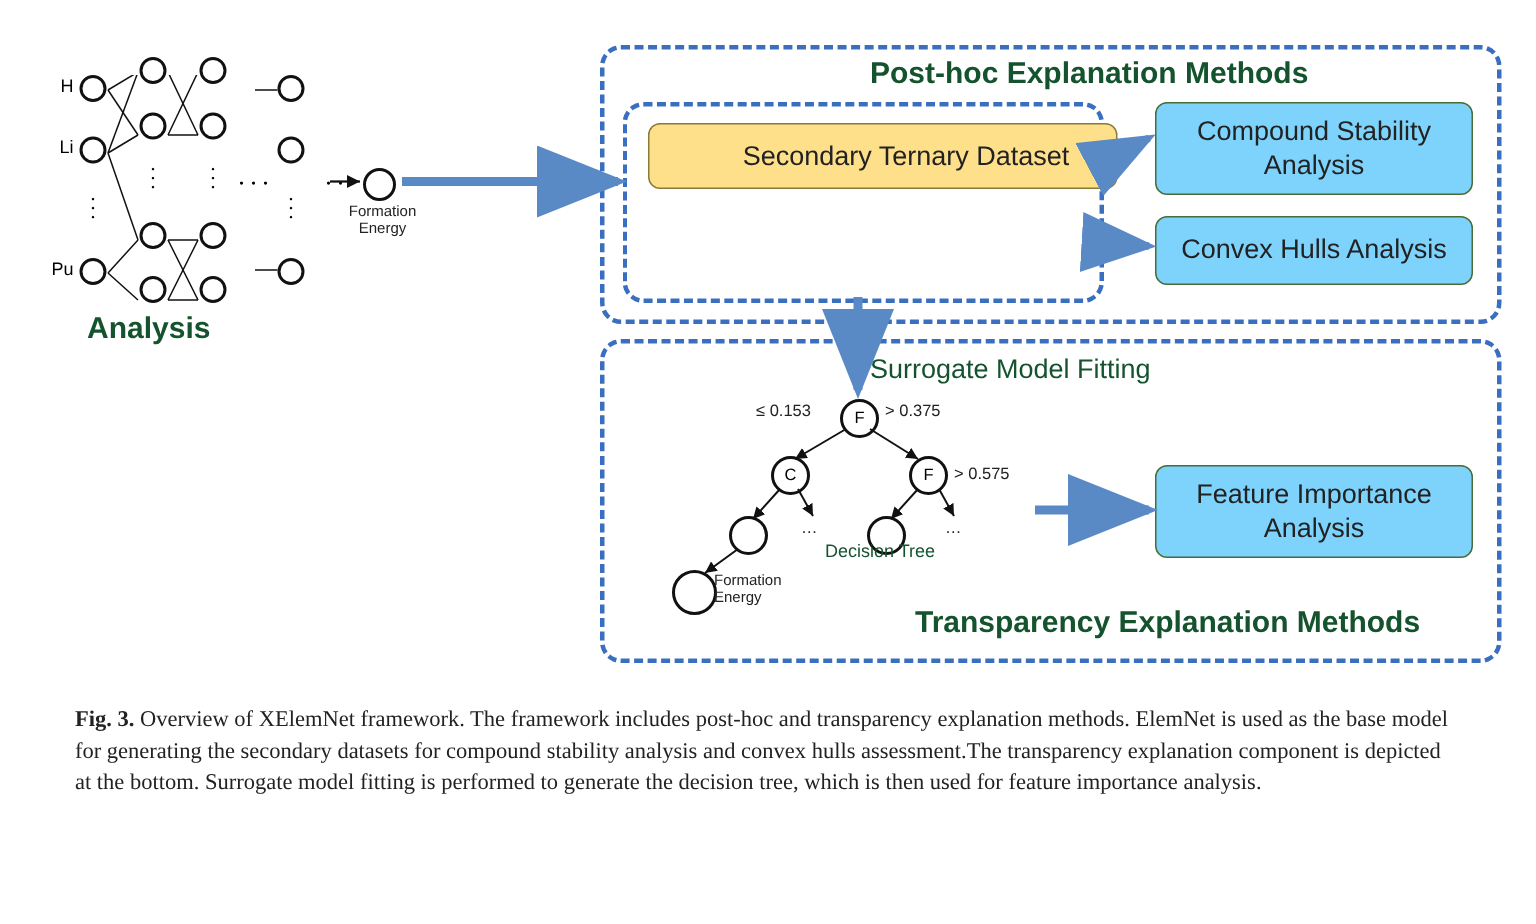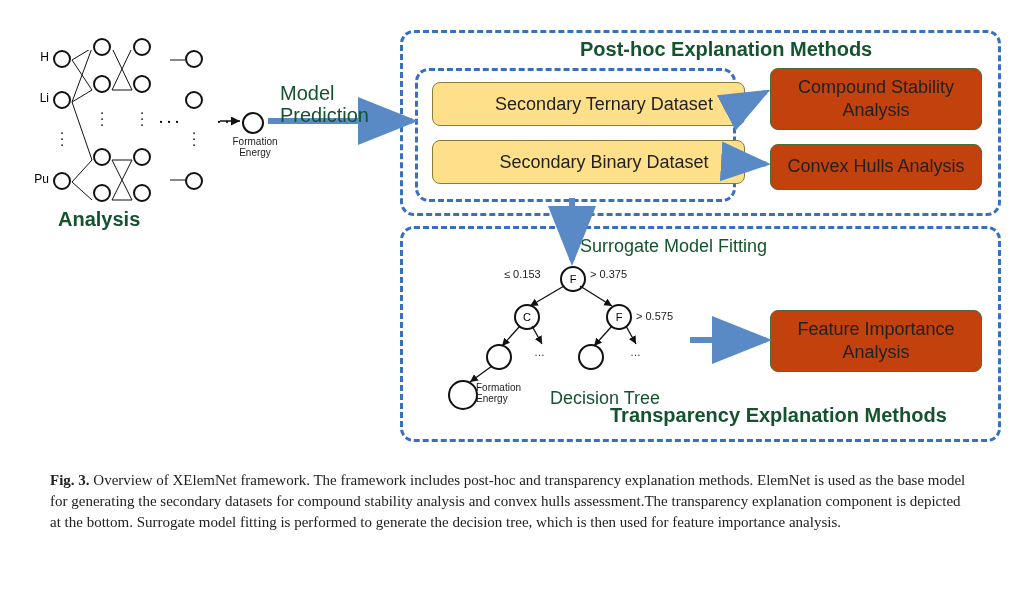--- a/index.html
+++ b/index.html
@@ -42,21 +42,21 @@
     display: flex;
     align-items: center;
     justify-content: center;
     font-size: 18px;
     color: #222;
     font-family: Arial, sans-serif;
     padding-left: 31px;
   }
   .green-box {
     position: absolute;
-    background: #c2410c;
+    background: #7dd3fc;
     border: 1px solid #4a6d38;
     border-radius: 8px;
     display: flex;
     align-items: center;
     justify-content: center;
     text-align: center;
     font-size: 18px;
     color: #222;
     font-family: Arial, sans-serif;
     line-height: 1.3;
@@ -234,23 +234,20 @@
 
   <div class="label bold" style="left:38px; top:188px; font-size:20px;">Analysis</div>
 
   <div class="dashed-box" style="left:380px; top:10px; width:595px; height:180px;"></div>
   <div class="label bold" style="left:560px; top:18px; font-size:20px;">Post-hoc Explanation Methods</div>
 
   <div class="inner-dashed" style="left:395px; top:48px; width:315px; height:128px;"></div>
 
   <div class="yellow-box" style="left:412px; top:62px; width:280px; height:42px;">
     <span>Secondary Ternary Dataset</span>
-  </div>
-  <div class="yellow-box" style="left:412px; top:120px; width:280px; height:42px;">
-    <span>Secondary Binary Dataset</span>
   </div>
 
   <div class="green-box" style="left:750px; top:48px; width:210px; height:60px;">
     <span>Compound Stability<br>Analysis</span>
   </div>
   <div class="green-box" style="left:750px; top:124px; width:210px; height:44px;">
     <span>Convex Hulls Analysis</span>
   </div>
 
   <div class="dashed-box" style="left:380px; top:206px; width:595px; height:210px;"></div>
@@ -294,21 +291,21 @@
         <line x1="134" y1="26" x2="100" y2="46"></line>
         <line x1="150" y1="26" x2="182" y2="46"></line>
         <line x1="90" y1="66" x2="72" y2="86"></line>
         <line x1="102" y1="66" x2="112" y2="84"></line>
         <line x1="182" y1="66" x2="164" y2="86"></line>
         <line x1="196" y1="66" x2="206" y2="84"></line>
         <line x1="62" y1="106" x2="40" y2="122"></line>
       </g>
     </svg>
 
-    <div class="label" style="left:120px; top:128px; font-size:18px;">Decision Tree</div>
+    <div class="label" style="left:120px; top:100px; font-size:12px;">Decision Tree</div>
   </div>
 
   <svg class="overlay" width="984" height="430">
     <defs>
       <marker id="bluearrow" markerWidth="12" markerHeight="12" refX="9" refY="4" orient="auto">
         <path d="M0,0 L10,4 L0,8 Z" fill="#5a8ac6"></path>
       </marker>
       <marker id="smallblack" markerWidth="8" markerHeight="8" refX="6" refY="3" orient="auto">
         <path d="M0,0 L6,3 L0,6 Z" fill="#111"></path>
       </marker>
@@ -320,21 +317,18 @@
 
     <line x1="712" y1="90" x2="746" y2="72" stroke="#5a8ac6" stroke-width="5" marker-end="url(#bluearrow)"></line>
 
     <line x1="712" y1="142" x2="746" y2="144" stroke="#5a8ac6" stroke-width="5" marker-end="url(#bluearrow)"></line>
 
     <line x1="552" y1="178" x2="552" y2="240" stroke="#5a8ac6" stroke-width="6" marker-end="url(#bluearrow)"></line>
 
     <line x1="670" y1="320" x2="746" y2="320" stroke="#5a8ac6" stroke-width="6" marker-end="url(#bluearrow)"></line>
   </svg>
 
-  <div class="label" style="left:260px; top:62px; font-size:20px; line-height:1.1;">
-    <span>Model<br>Prediction</span>
-  </div>
 
 </div>
 
 <div class="caption">
   <b>Fig. 3.</b><span> Overview of XElemNet framework. The framework includes post-hoc and transparency explanation methods. ElemNet is used as the base model for generating the secondary datasets for compound stability analysis and convex hulls assessment.The transparency explanation component is depicted at the bottom. Surrogate model fitting is performed to generate the decision tree, which is then used for feature importance analysis.</span>
 </div>
 
 </body></html>

